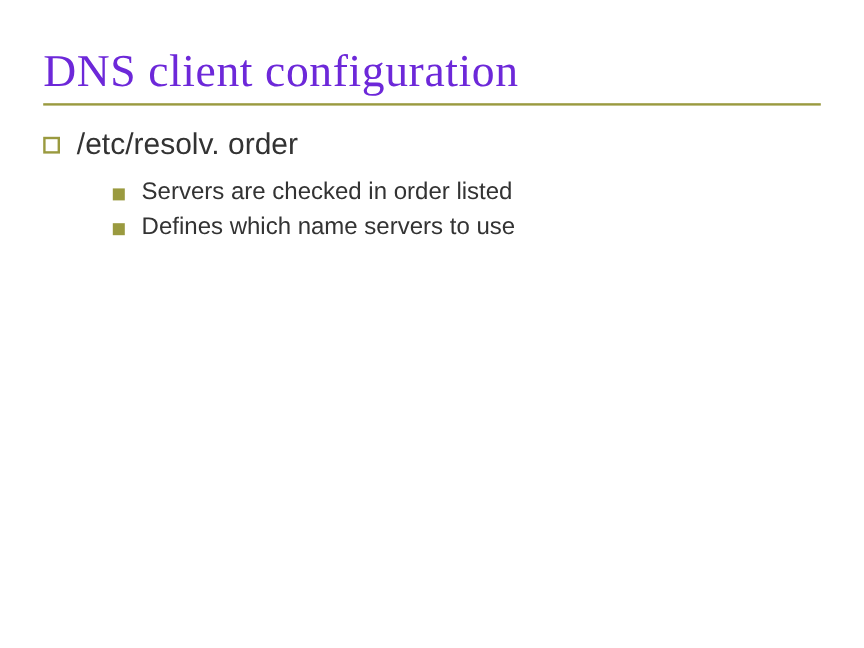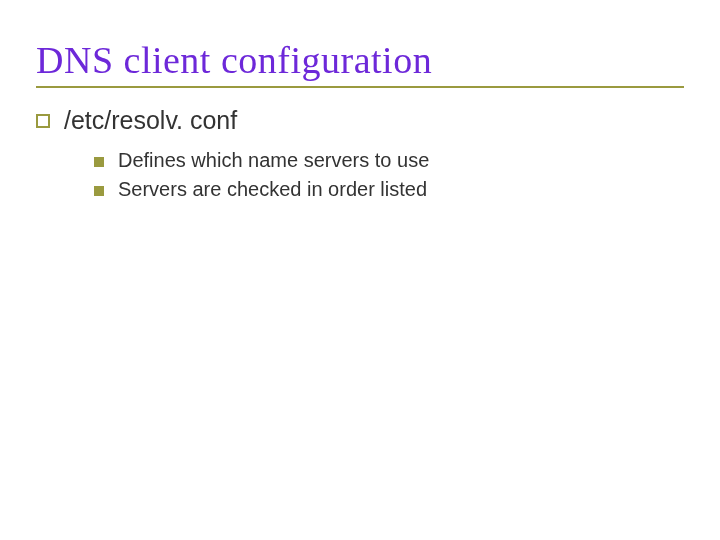--- a/index.html
+++ b/index.html
@@ -77,26 +77,26 @@
   </style>
 </head>
 <body>
 
 <div class="slide">
   <h1 class="title">DNS client configuration</h1>
   <div class="title-underline"></div>
 
   <div class="level1">
     <div class="bullet-square-outline"></div>
-    <div class="level1-text">/etc/resolv. conf</div>
+    <div class="level1-text">/etc/resolv. order</div>
   </div>
 
   <div class="level2-container">
     <div class="level2">
       <div class="bullet-square-filled"></div>
-      <div class="level2-text">Defines which name servers to use</div>
+      <div class="level2-text">Servers are checked in order listed</div>
     </div>
     <div class="level2">
       <div class="bullet-square-filled"></div>
-      <div class="level2-text">Servers are checked in order listed</div>
+      <div class="level2-text">Defines which name servers to use</div>
     </div>
   </div>
 </div>
 
 </body></html>

